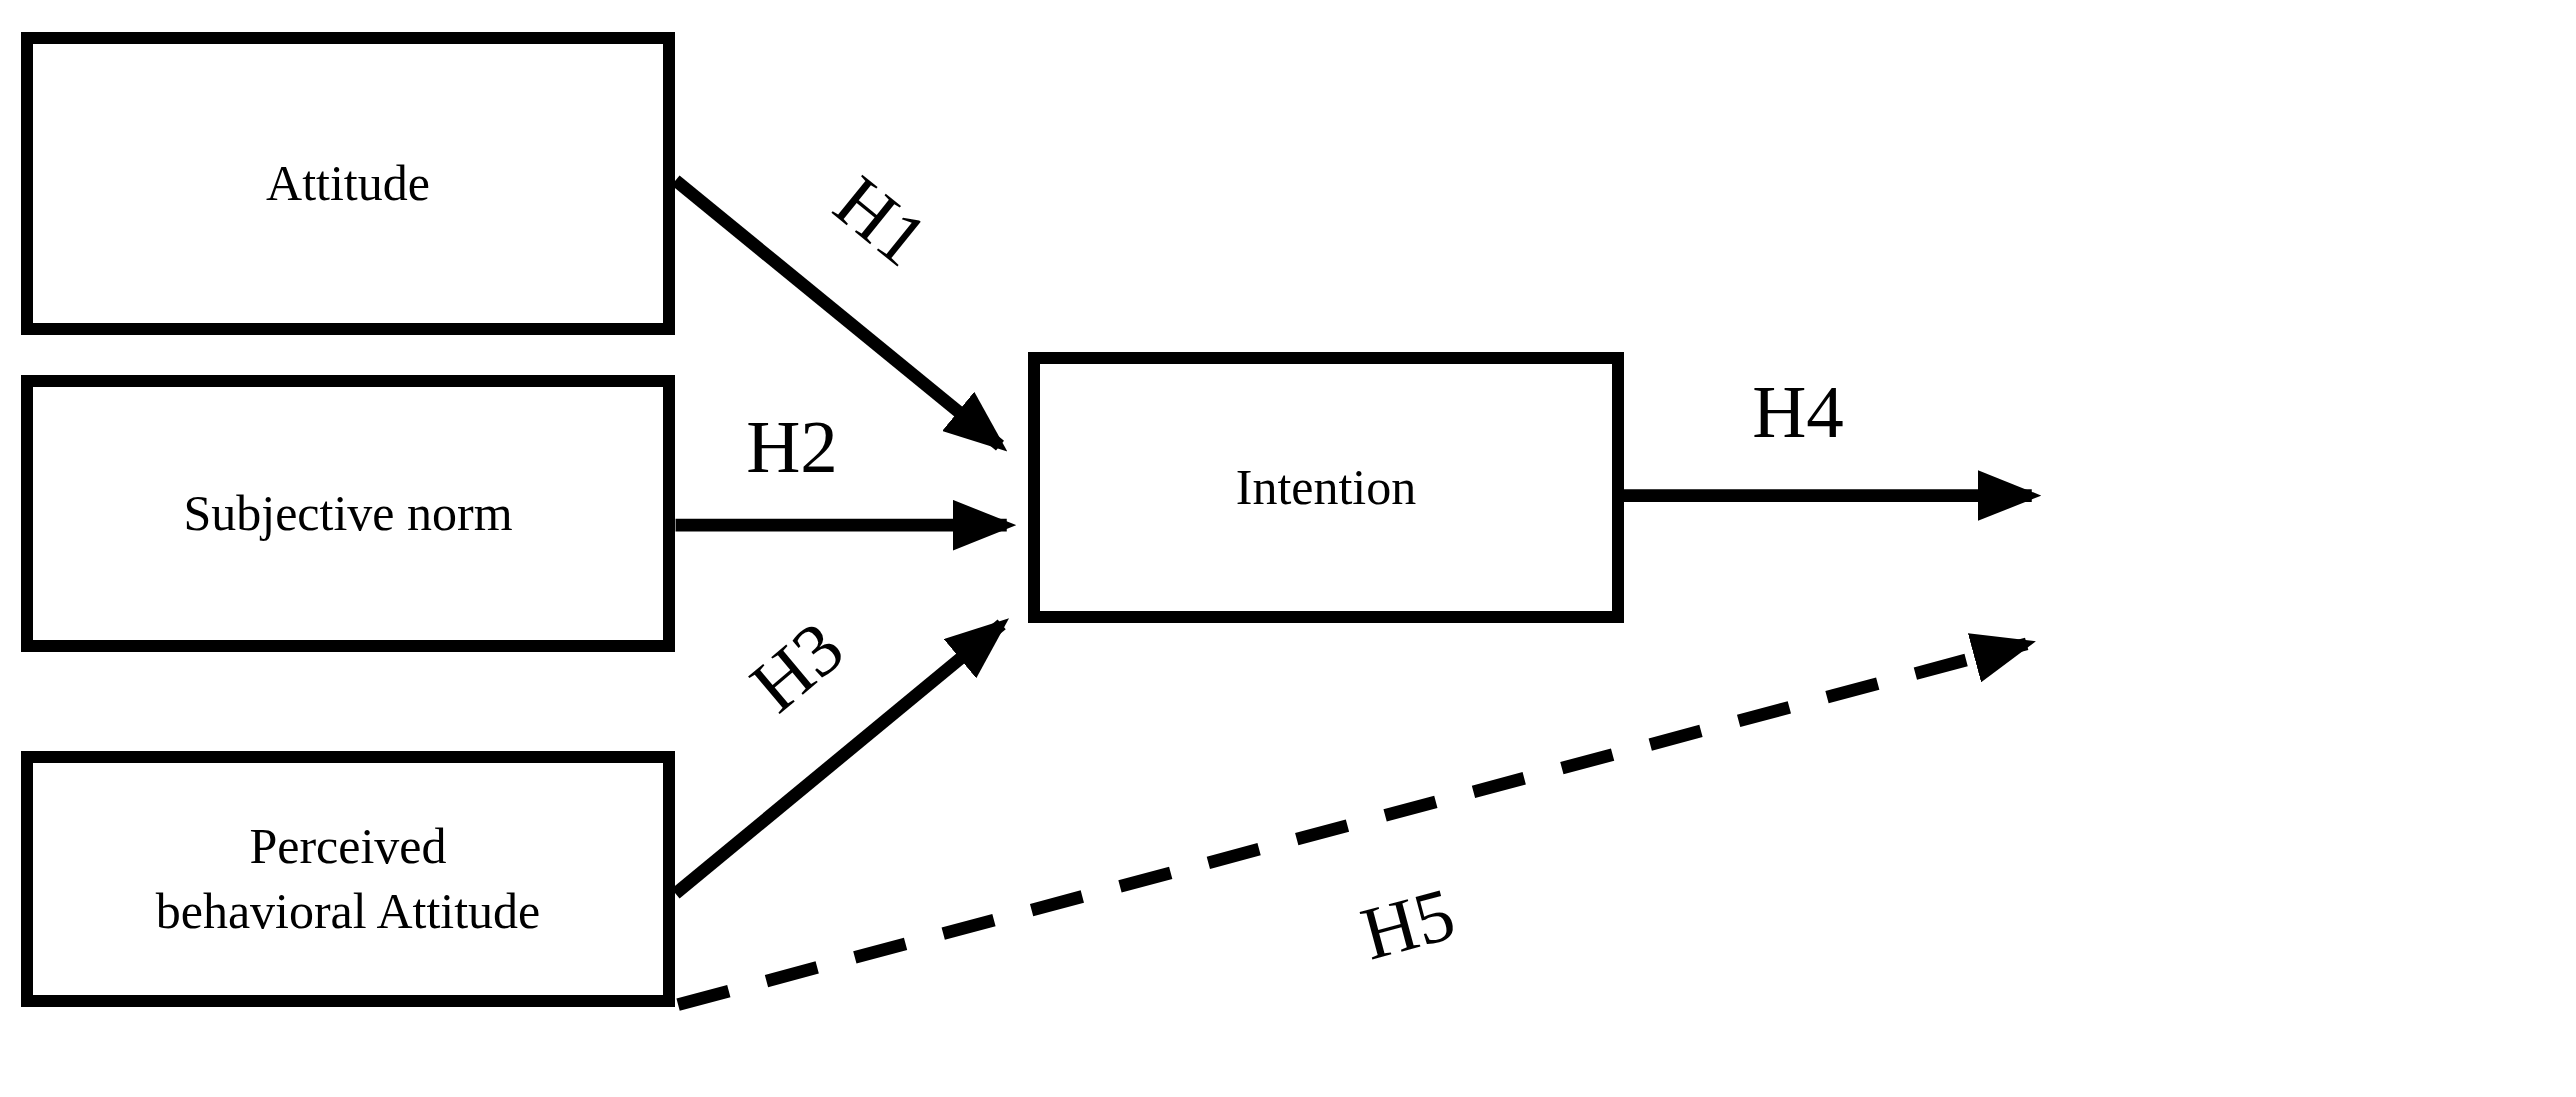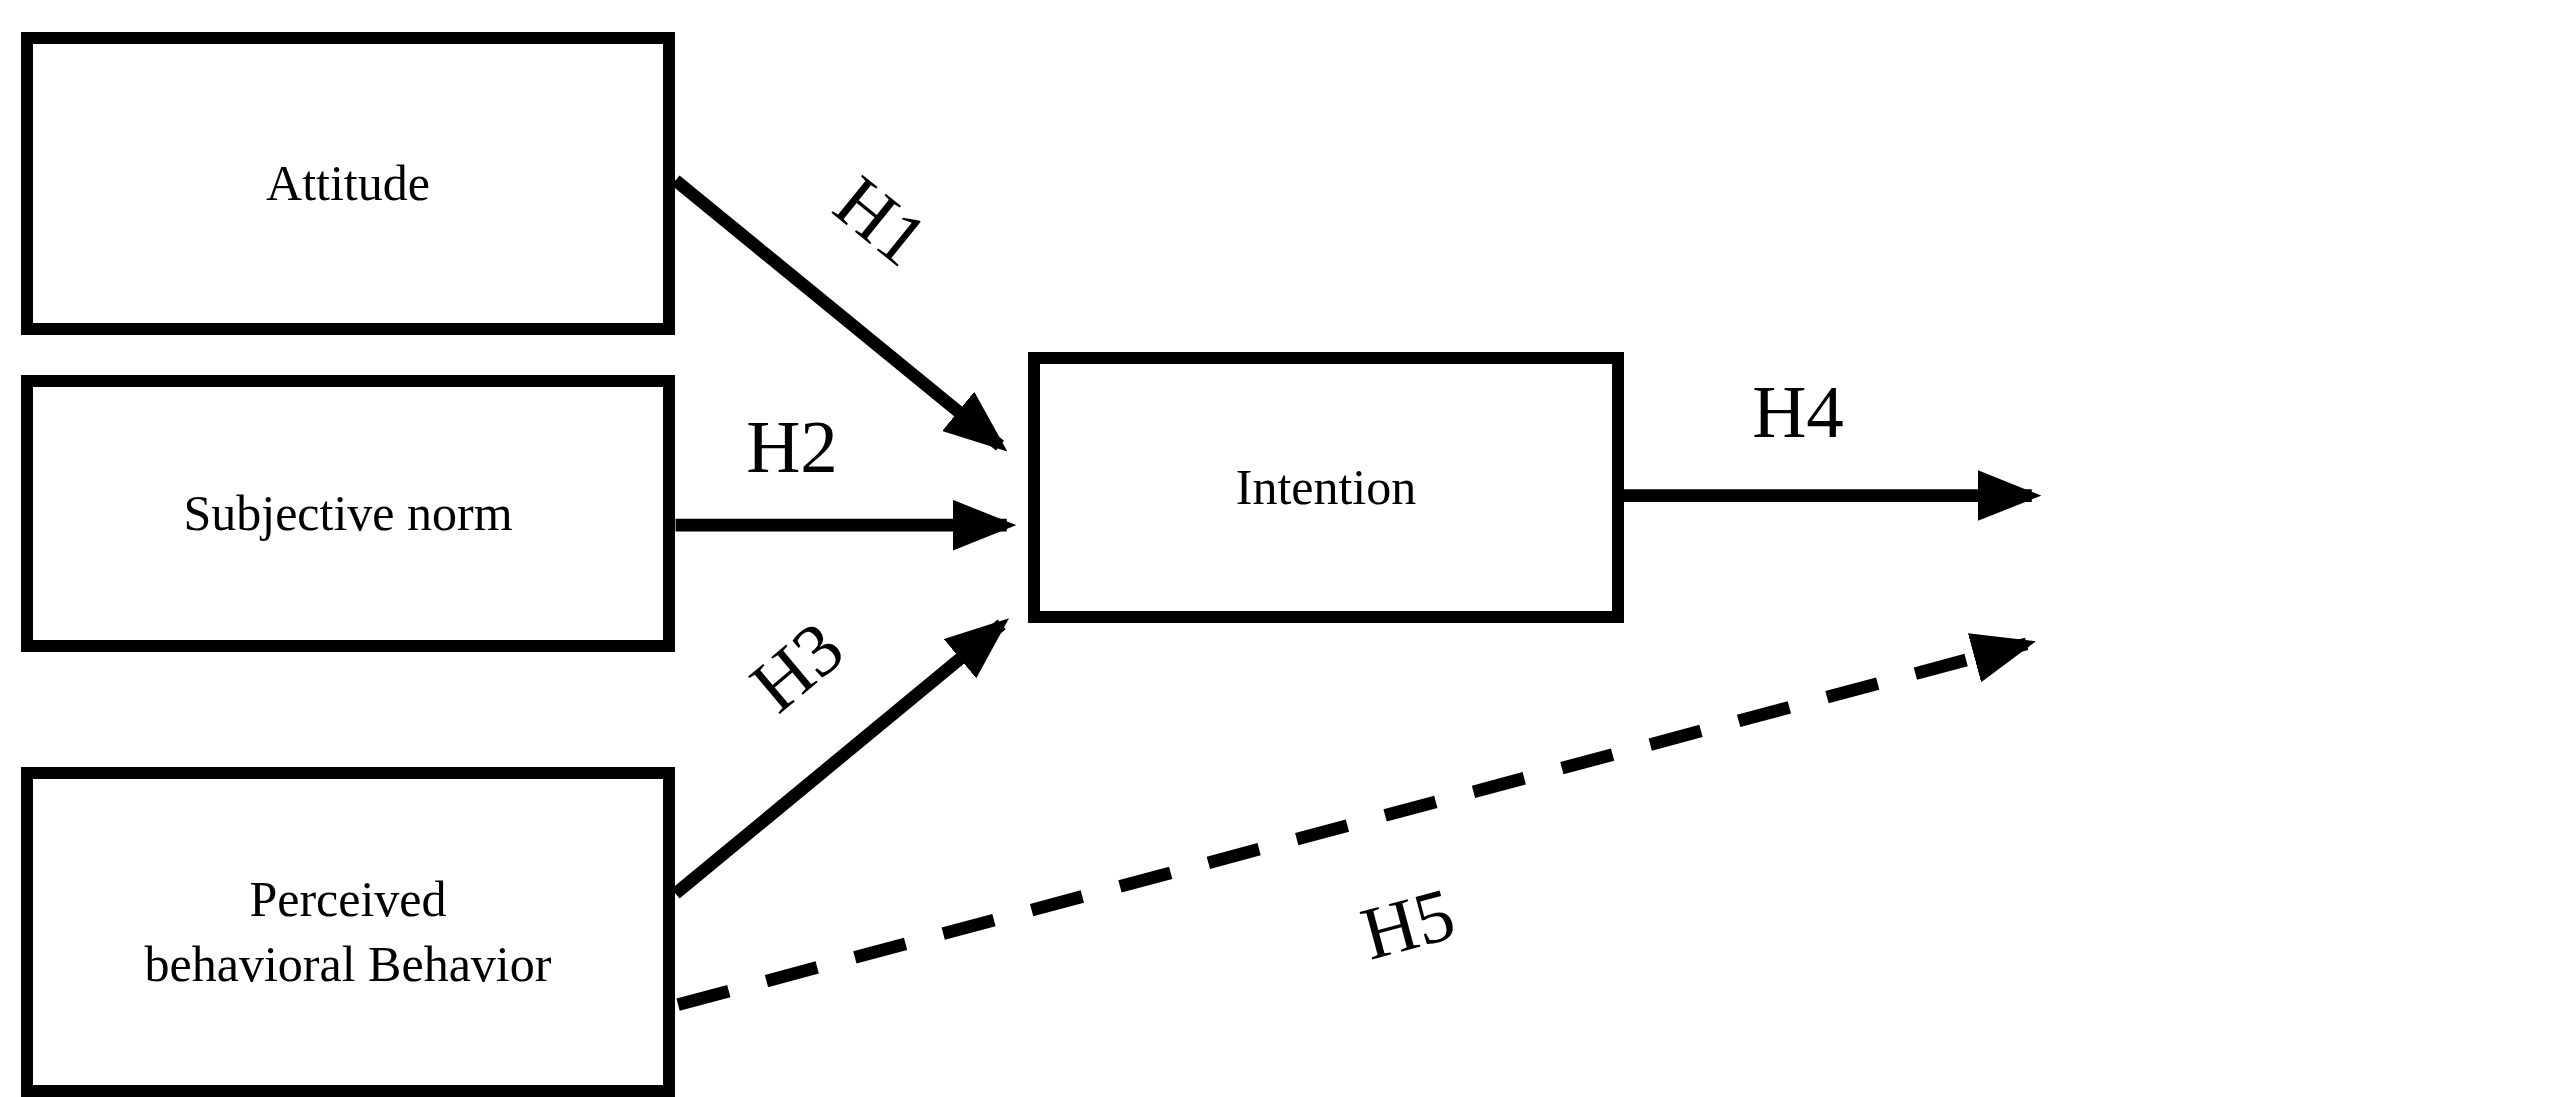--- a/index.html
+++ b/index.html
@@ -31,21 +31,21 @@
     align-items: center;
     justify-content: center;
     text-align: center;
     color: #000000;
     font-size: 50px;
     line-height: 1.3;
   }
   .node .node-label { display: block; }
   .node-attitude            { left: 21px;   top: 32px;  width: 654px; height: 303px; }
   .node-subjective-norm     { left: 21px;   top: 375px; width: 654px; height: 277px; text-align: center; }
-  .node-pbc                 { left: 21px;   top: 751px; width: 654px; height: 330px; margin-top: 16px; }
+  .node-pbc                 { left: 21px;   top: 751px; width: 654px; height: 256px; }
   .node-intention           { left: 1028px; top: 352px; width: 596px; height: 271px; }
   .node-behavior            { left: 2054px; top: 363px; width: 503px; height: 280px; }
   .edge-label {
     position: absolute;
     color: #000000;
     font-size: 75px;
     white-space: nowrap;
   }
   .edge-label-h1 { left: 881px; top: 221px;  transform: translate(-50%,-50%) rotate(39deg); }
   .edge-label-h2 { left: 792px;  top: 447px;  transform: translate(-50%,-50%); }
@@ -88,21 +88,21 @@
     <span class="node-label">Attitude</span>
   </div>
 
   <div class="node node-subjective-norm">
     <span class="node-label">Subjective norm</span>
   </div>
 
   <div class="node node-pbc">
     <span class="node-label">
       <span class="node-label">Perceived</span>
-      <span class="node-label">behavioral Behavior</span>
+      <span class="node-label">behavioral Attitude</span>
     </span>
   </div>
 
   <div class="node node-intention">
     <span class="node-label">Intention</span>
   </div>
 
 
   <div class="edge-label edge-label-h1">H1</div>
   <div class="edge-label edge-label-h2">H2</div>

